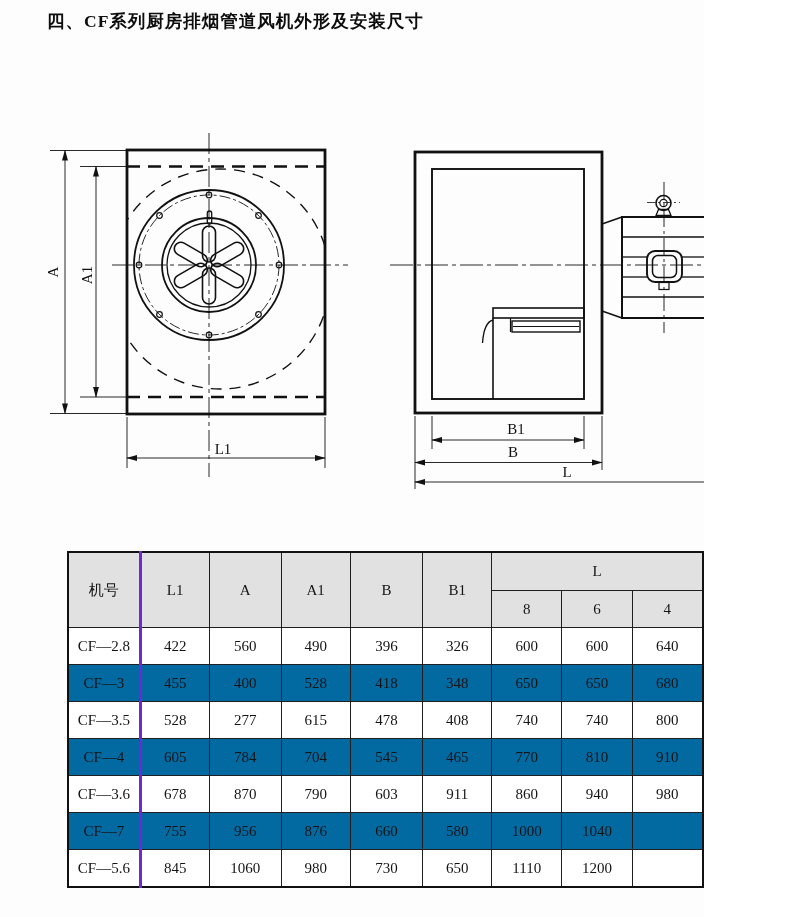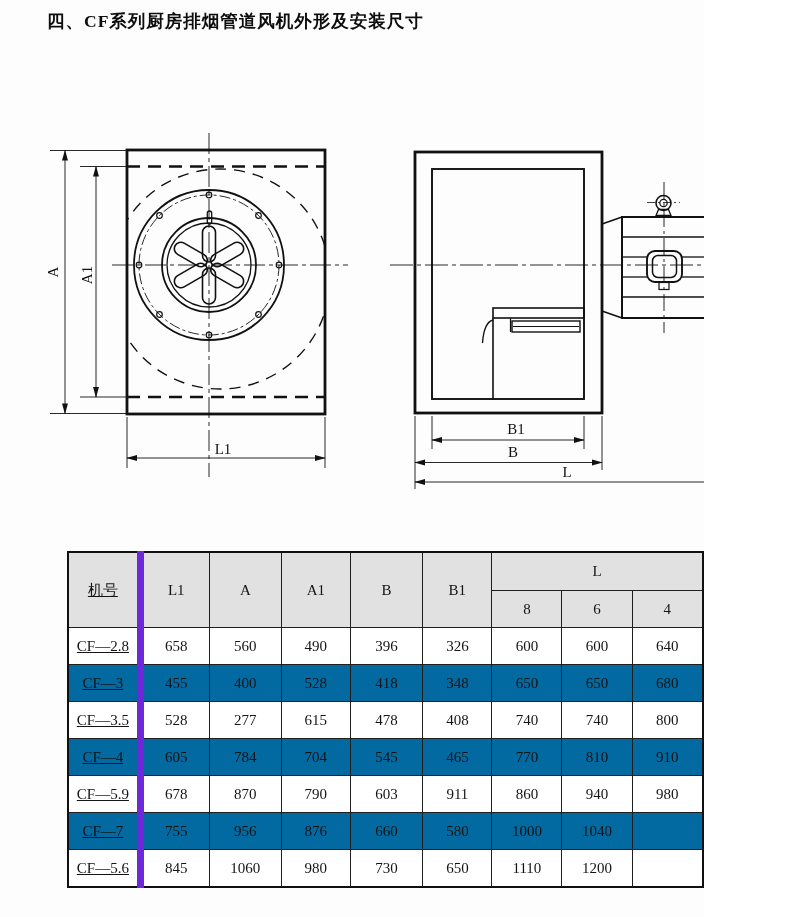--- a/index.html
+++ b/index.html
@@ -15,21 +15,21 @@
                   font-size:15px;color:#141414;}
   table.dim-table th,table.dim-table td{
       border:1px solid #1f1f1f;text-align:center;vertical-align:middle;
       padding:0;font-weight:normal;overflow:hidden;white-space:nowrap;}
   table.dim-table{border:2px solid #111;}
   table.dim-table th{background:#e1e1e1;}
   table.dim-table .hrow1 th{height:37px;}
   table.dim-table .hrow2 th{height:36px;}
   table.dim-table td{height:36px;background:#ffffff;}
   table.dim-table tr.alt td{background:#0369a1;}
-  table.dim-table .bold-right{border-right:7px solid #6d28d9;text-decoration:underline;}
+  table.dim-table .bold-right{border-right:3px solid #6d28d9;}
 </style>
 </head>
 <body>
 
 <div class="page">
 
   <div class="doc-title">四、CF系列厨房排烟管道风机外形及安装尺寸</div>
 
   <svg class="drawing-svg" width="800" height="515" viewBox="0 0 800 515">
     <defs>
@@ -173,21 +173,21 @@
         </tr>
         <tr class="hrow2">
           <th>8</th>
           <th>6</th>
           <th>4</th>
         </tr>
       </thead>
       <tbody>
           <tr>
             <td class="bold-right">CF—2.8</td>
-            <td>658</td>
+            <td>422</td>
             <td>560</td>
             <td>490</td>
             <td>396</td>
             <td>326</td>
             <td>600</td>
             <td>600</td>
             <td>640</td>
           </tr>
           <tr class="alt">
             <td class="bold-right">CF—3</td>
@@ -216,21 +216,21 @@
             <td>605</td>
             <td>784</td>
             <td>704</td>
             <td>545</td>
             <td>465</td>
             <td>770</td>
             <td>810</td>
             <td>910</td>
           </tr>
           <tr>
-            <td class="bold-right">CF—5.9</td>
+            <td class="bold-right">CF—3.6</td>
             <td>678</td>
             <td>870</td>
             <td>790</td>
             <td>603</td>
             <td>911</td>
             <td>860</td>
             <td>940</td>
             <td>980</td>
           </tr>
           <tr class="alt">

